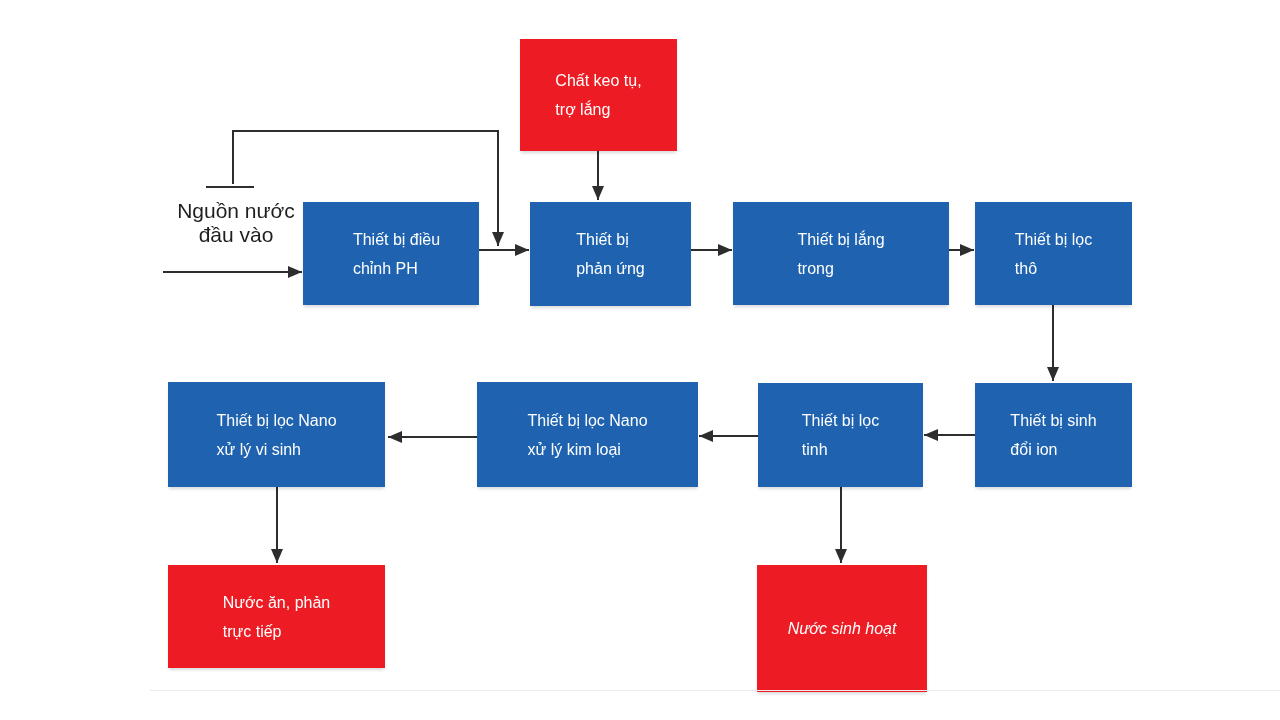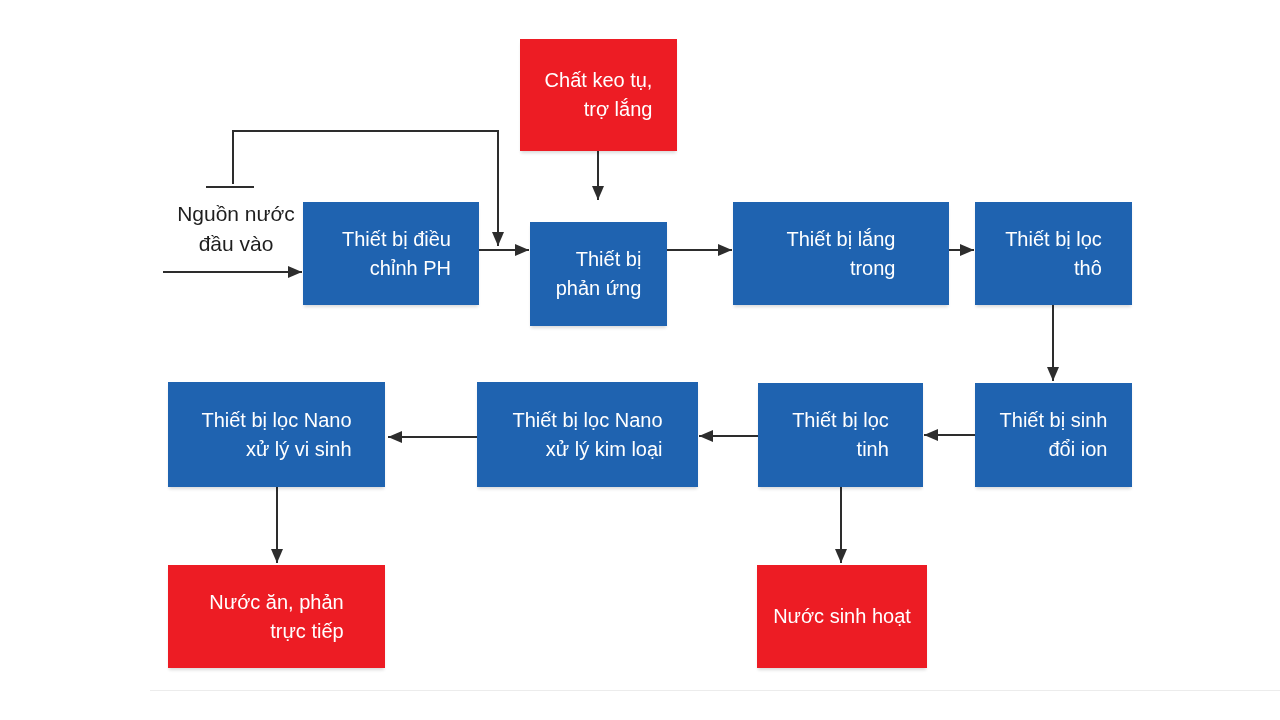--- a/index.html
+++ b/index.html
@@ -13,39 +13,39 @@
     height: 720px;
     background: var(--bg, #ffffff);
     font-family: "Liberation Sans", "DejaVu Sans", sans-serif;
     overflow: hidden;
   }
   .node {
     position: absolute;
     display: flex;
     align-items: center;
     justify-content: center;
-    text-align: right;
+    text-align: left;
     white-space: pre-line;
     color: var(--box-text, #ffffff);
-    font-size: 20px;
+    font-size: 16px;
     line-height: 29px;
     box-shadow: 0 3px 3px -1px rgba(0,0,0,0.15);
   }
   .node.process { background: var(--process, #1f63b0); }
   .node.io      { background: var(--io, #ed1c24); }
   .src-label {
     position: absolute;
     left: 156px;
     top: 199px;
     width: 160px;
     text-align: center;
     white-space: pre-line;
     color: var(--label, #1f1f1f);
     font-size: 21px;
-    line-height: 30px;
+    line-height: 24px;
   }
   .connector-layer {
     position: absolute;
     left: 0; top: 0;
     width: 1280px;
     height: 720px;
     pointer-events: none;
   }
   .connector-layer line,
   .connector-layer polyline {
@@ -96,35 +96,35 @@
   </svg>
 
   <div class="src-label">Nguồn nước
 đầu vào</div>
 
   <div class="node io" style="left:520px; top:39px; width:157px; height:112px;">Chất keo tụ,
 trợ lắng</div>
 
   <div class="node process" style="left:303px; top:202px; width:165px; height:103px;padding-left:11px;">Thiết bị điều
 chỉnh PH</div>
-  <div class="node process" style="left:530px; top:202px; width:137px; height:104px;margin-top:20px;">Thiết bị
+  <div class="node process" style="left:530px; top:202px; width:161px; height:104px;">Thiết bị
 phản ứng</div>
   <div class="node process" style="left:733px; top:202px; width:216px; height:103px;">Thiết bị lắng
 trong</div>
   <div class="node process" style="left:975px; top:202px; width:157px; height:103px;">Thiết bị lọc
 thô</div>
 
   <div class="node process" style="left:975px; top:383px; width:157px; height:104px;">Thiết bị sinh
 đổi ion</div>
   <div class="node process" style="left:758px; top:383px; width:165px; height:104px;">Thiết bị lọc
 tinh</div>
   <div class="node process" style="left:477px; top:382px; width:221px; height:105px;">Thiết bị lọc Nano
 xử lý kim loại</div>
   <div class="node process" style="left:168px; top:382px; width:217px; height:105px;">Thiết bị lọc Nano
 xử lý vi sinh</div>
 
   <div class="node io" style="left:168px; top:565px; width:217px; height:103px;">Nước ăn, phản
 trực tiếp</div>
-  <div class="node io" style="left:757px; top:565px; width:170px; height:103px;">Nước sinh hoạt</div>
+  <div class="node io" style="left:757px; top:565px; width:170px; height:127px;font-style:italic;">Nước sinh hoạt</div>
 
   <div class="img-edge"></div>
 
 </div>
 
 </body></html>

